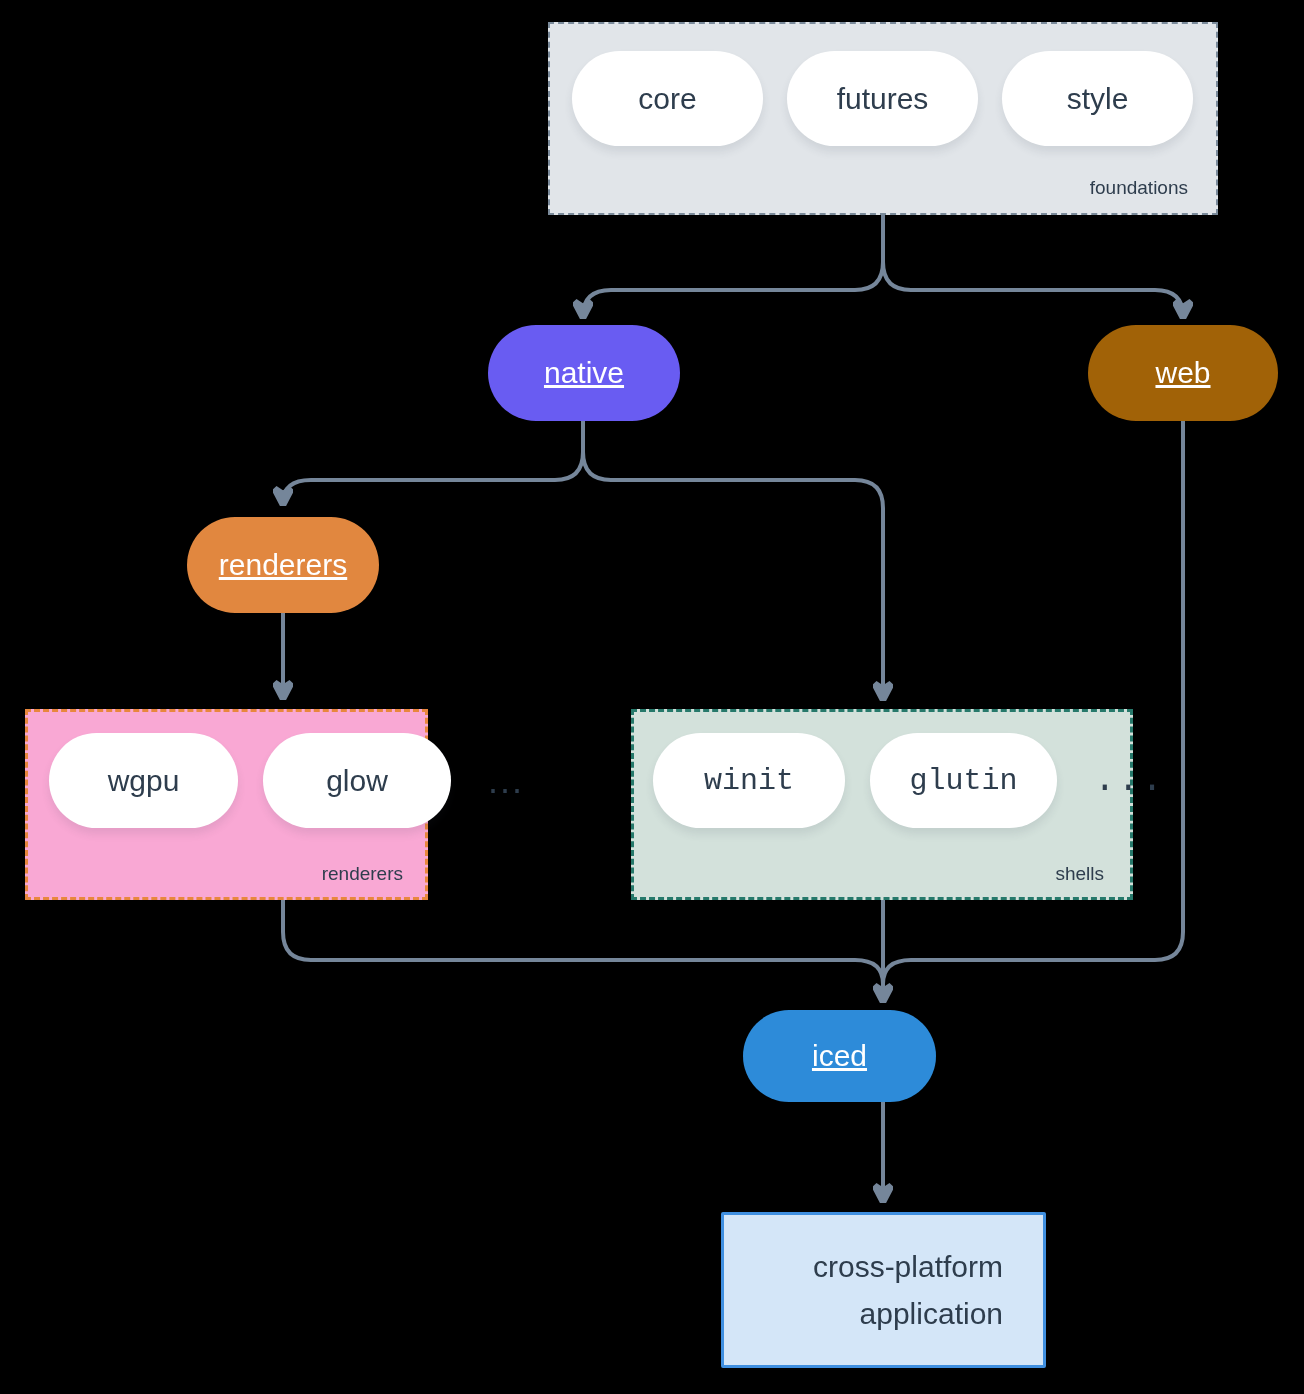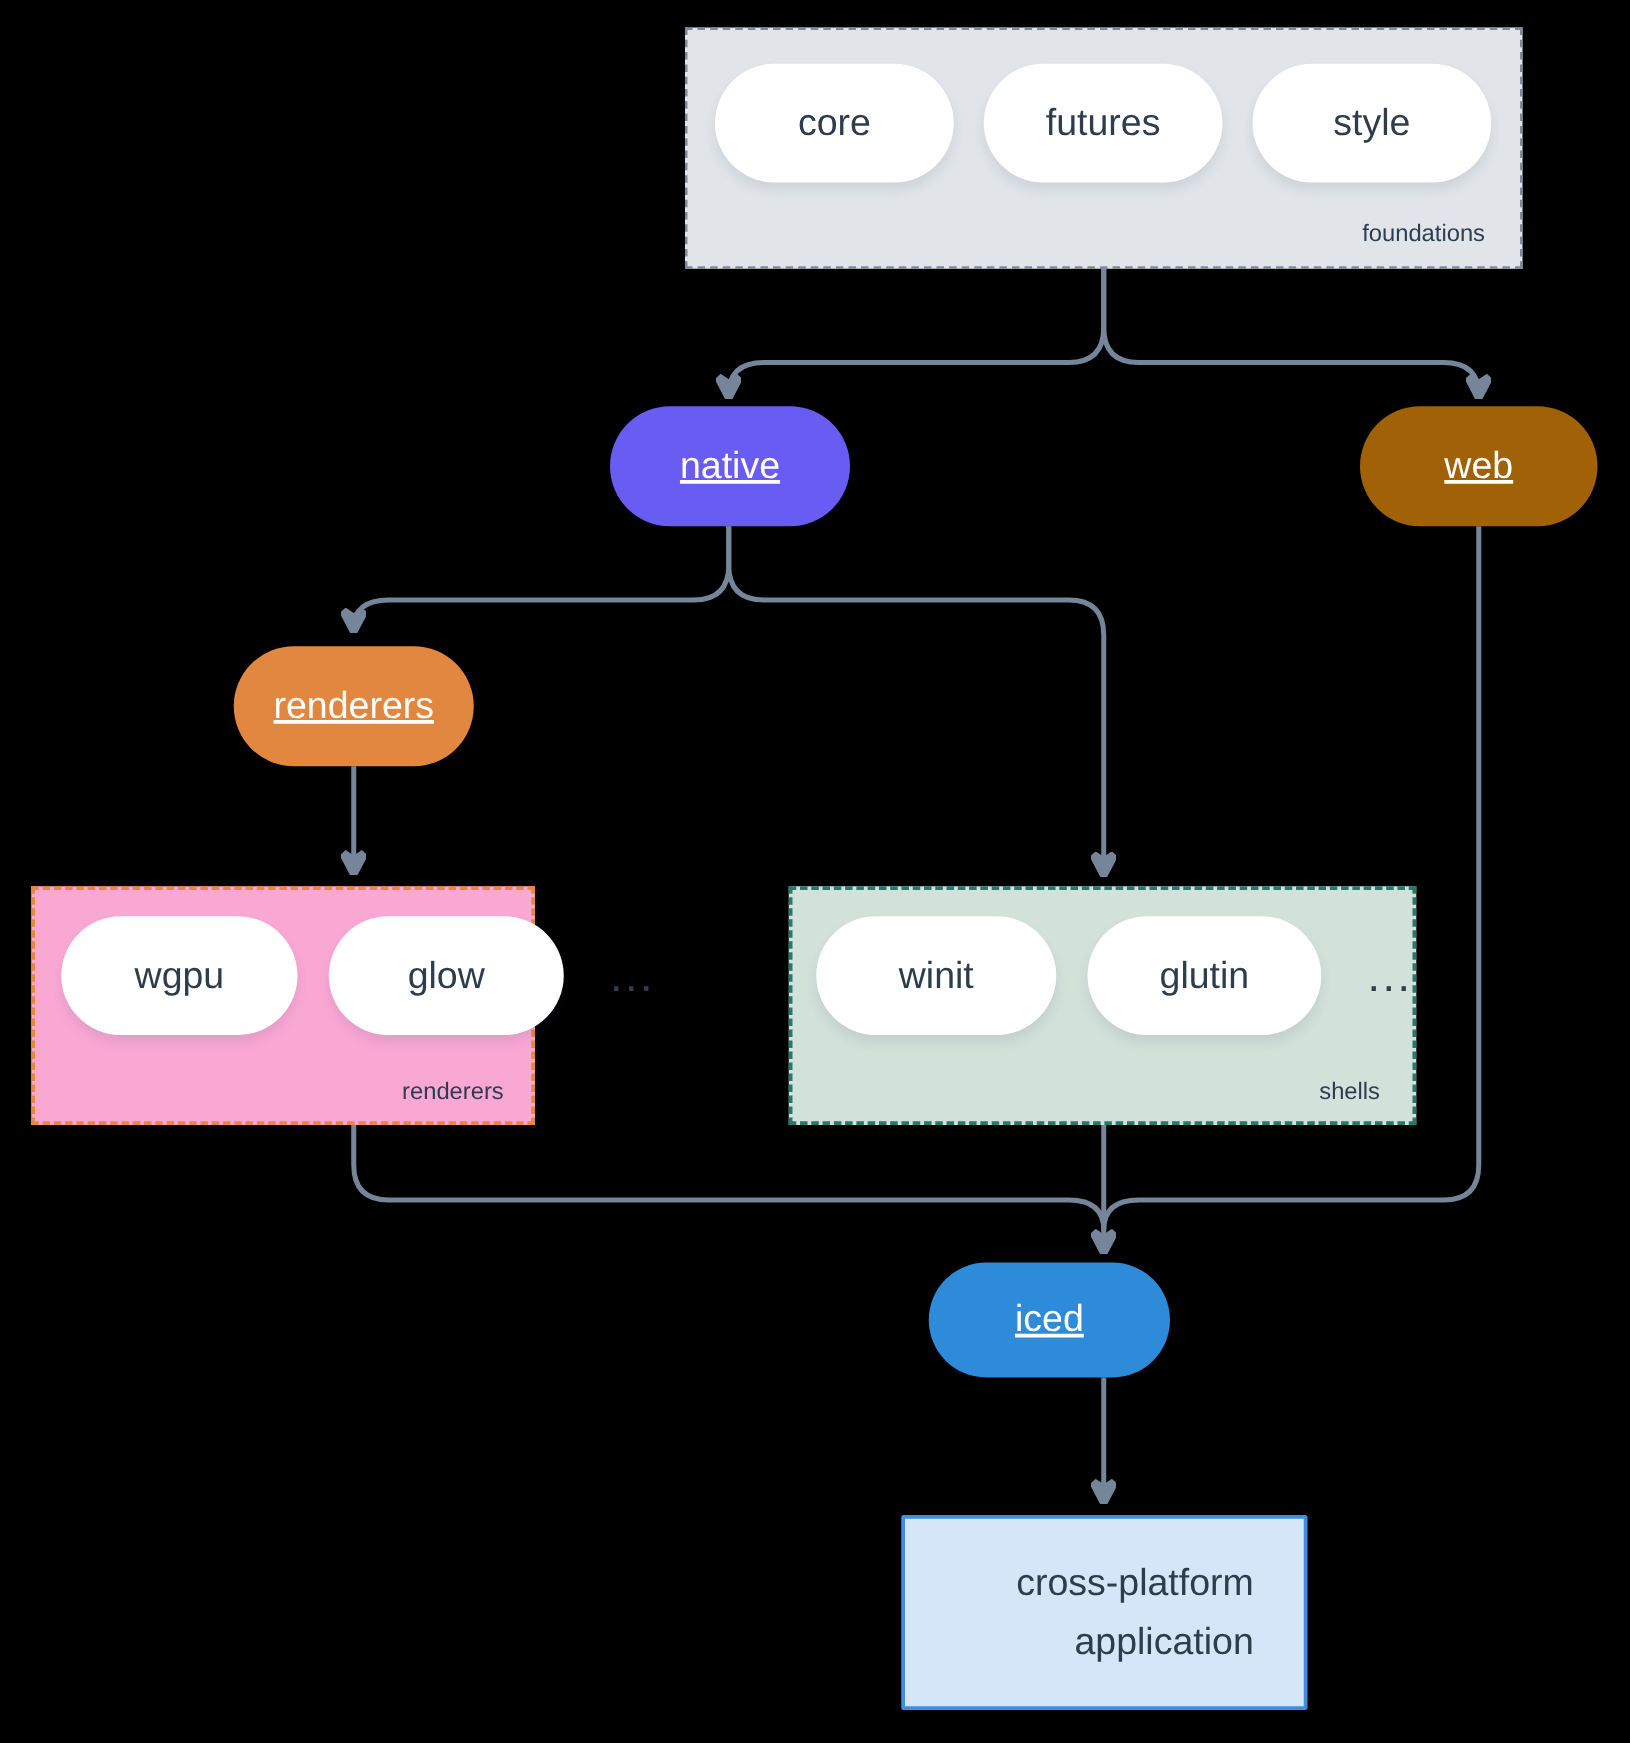--- a/index.html
+++ b/index.html
@@ -77,21 +77,21 @@
   #renderers .pill-wgpu { width: 189px; }
   #renderers .pill-glow { width: 188px; }
   #renderers .group-label { right: 22px; bottom: 12px; }
 
   #shells {
     left: 631px; top: 709px;
     width: 502px; height: 191px;
     background: #d3e1db;
     border: 3px dashed #26796b;
   }
-  #shells .pill-row { padding: 21px 0 0 19px; gap: 25px; }
+  #shells .pill-row { padding: 21px 0 0 19px; gap: 25px; font-family: Liberation Mono, monospace; }
   #shells .pill-winit { width: 192px; }
   #shells .pill-glutin { width: 187px; }
   #shells .group-label { right: 26px; bottom: 12px; }
 
   
   .node-pill {
     position: absolute;
     border-radius: 48px;
     display: flex;
     align-items: center;

